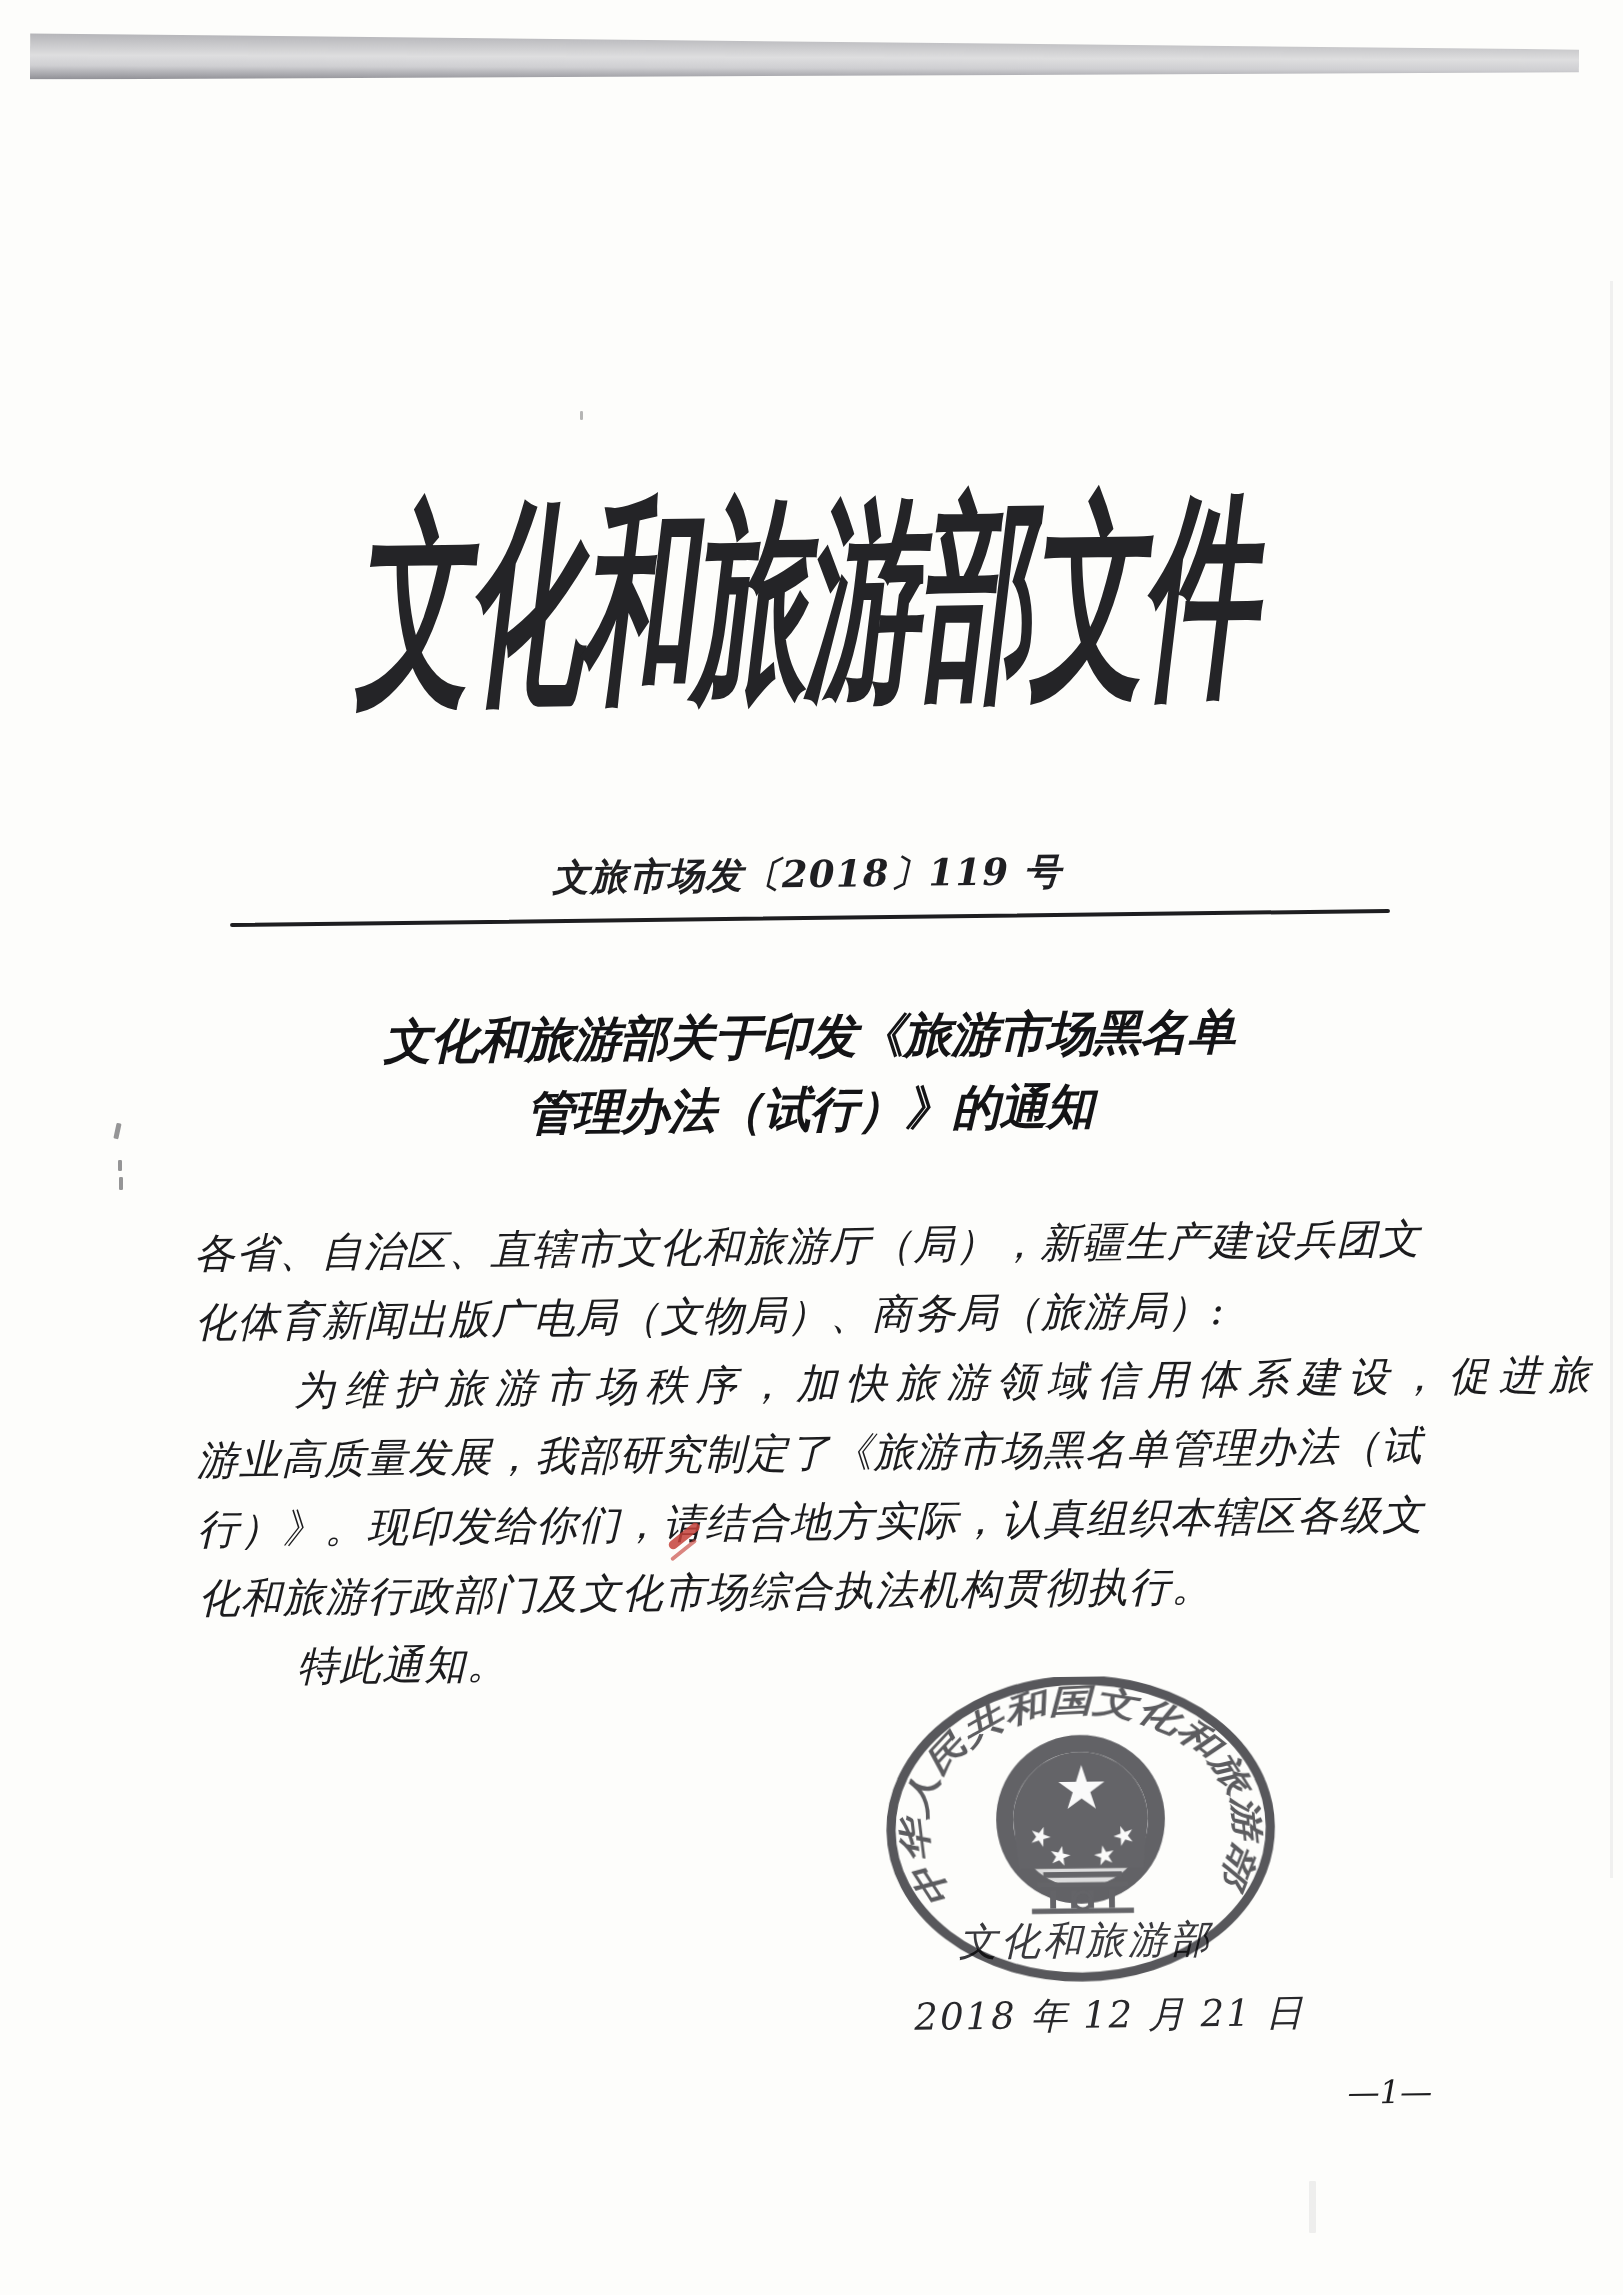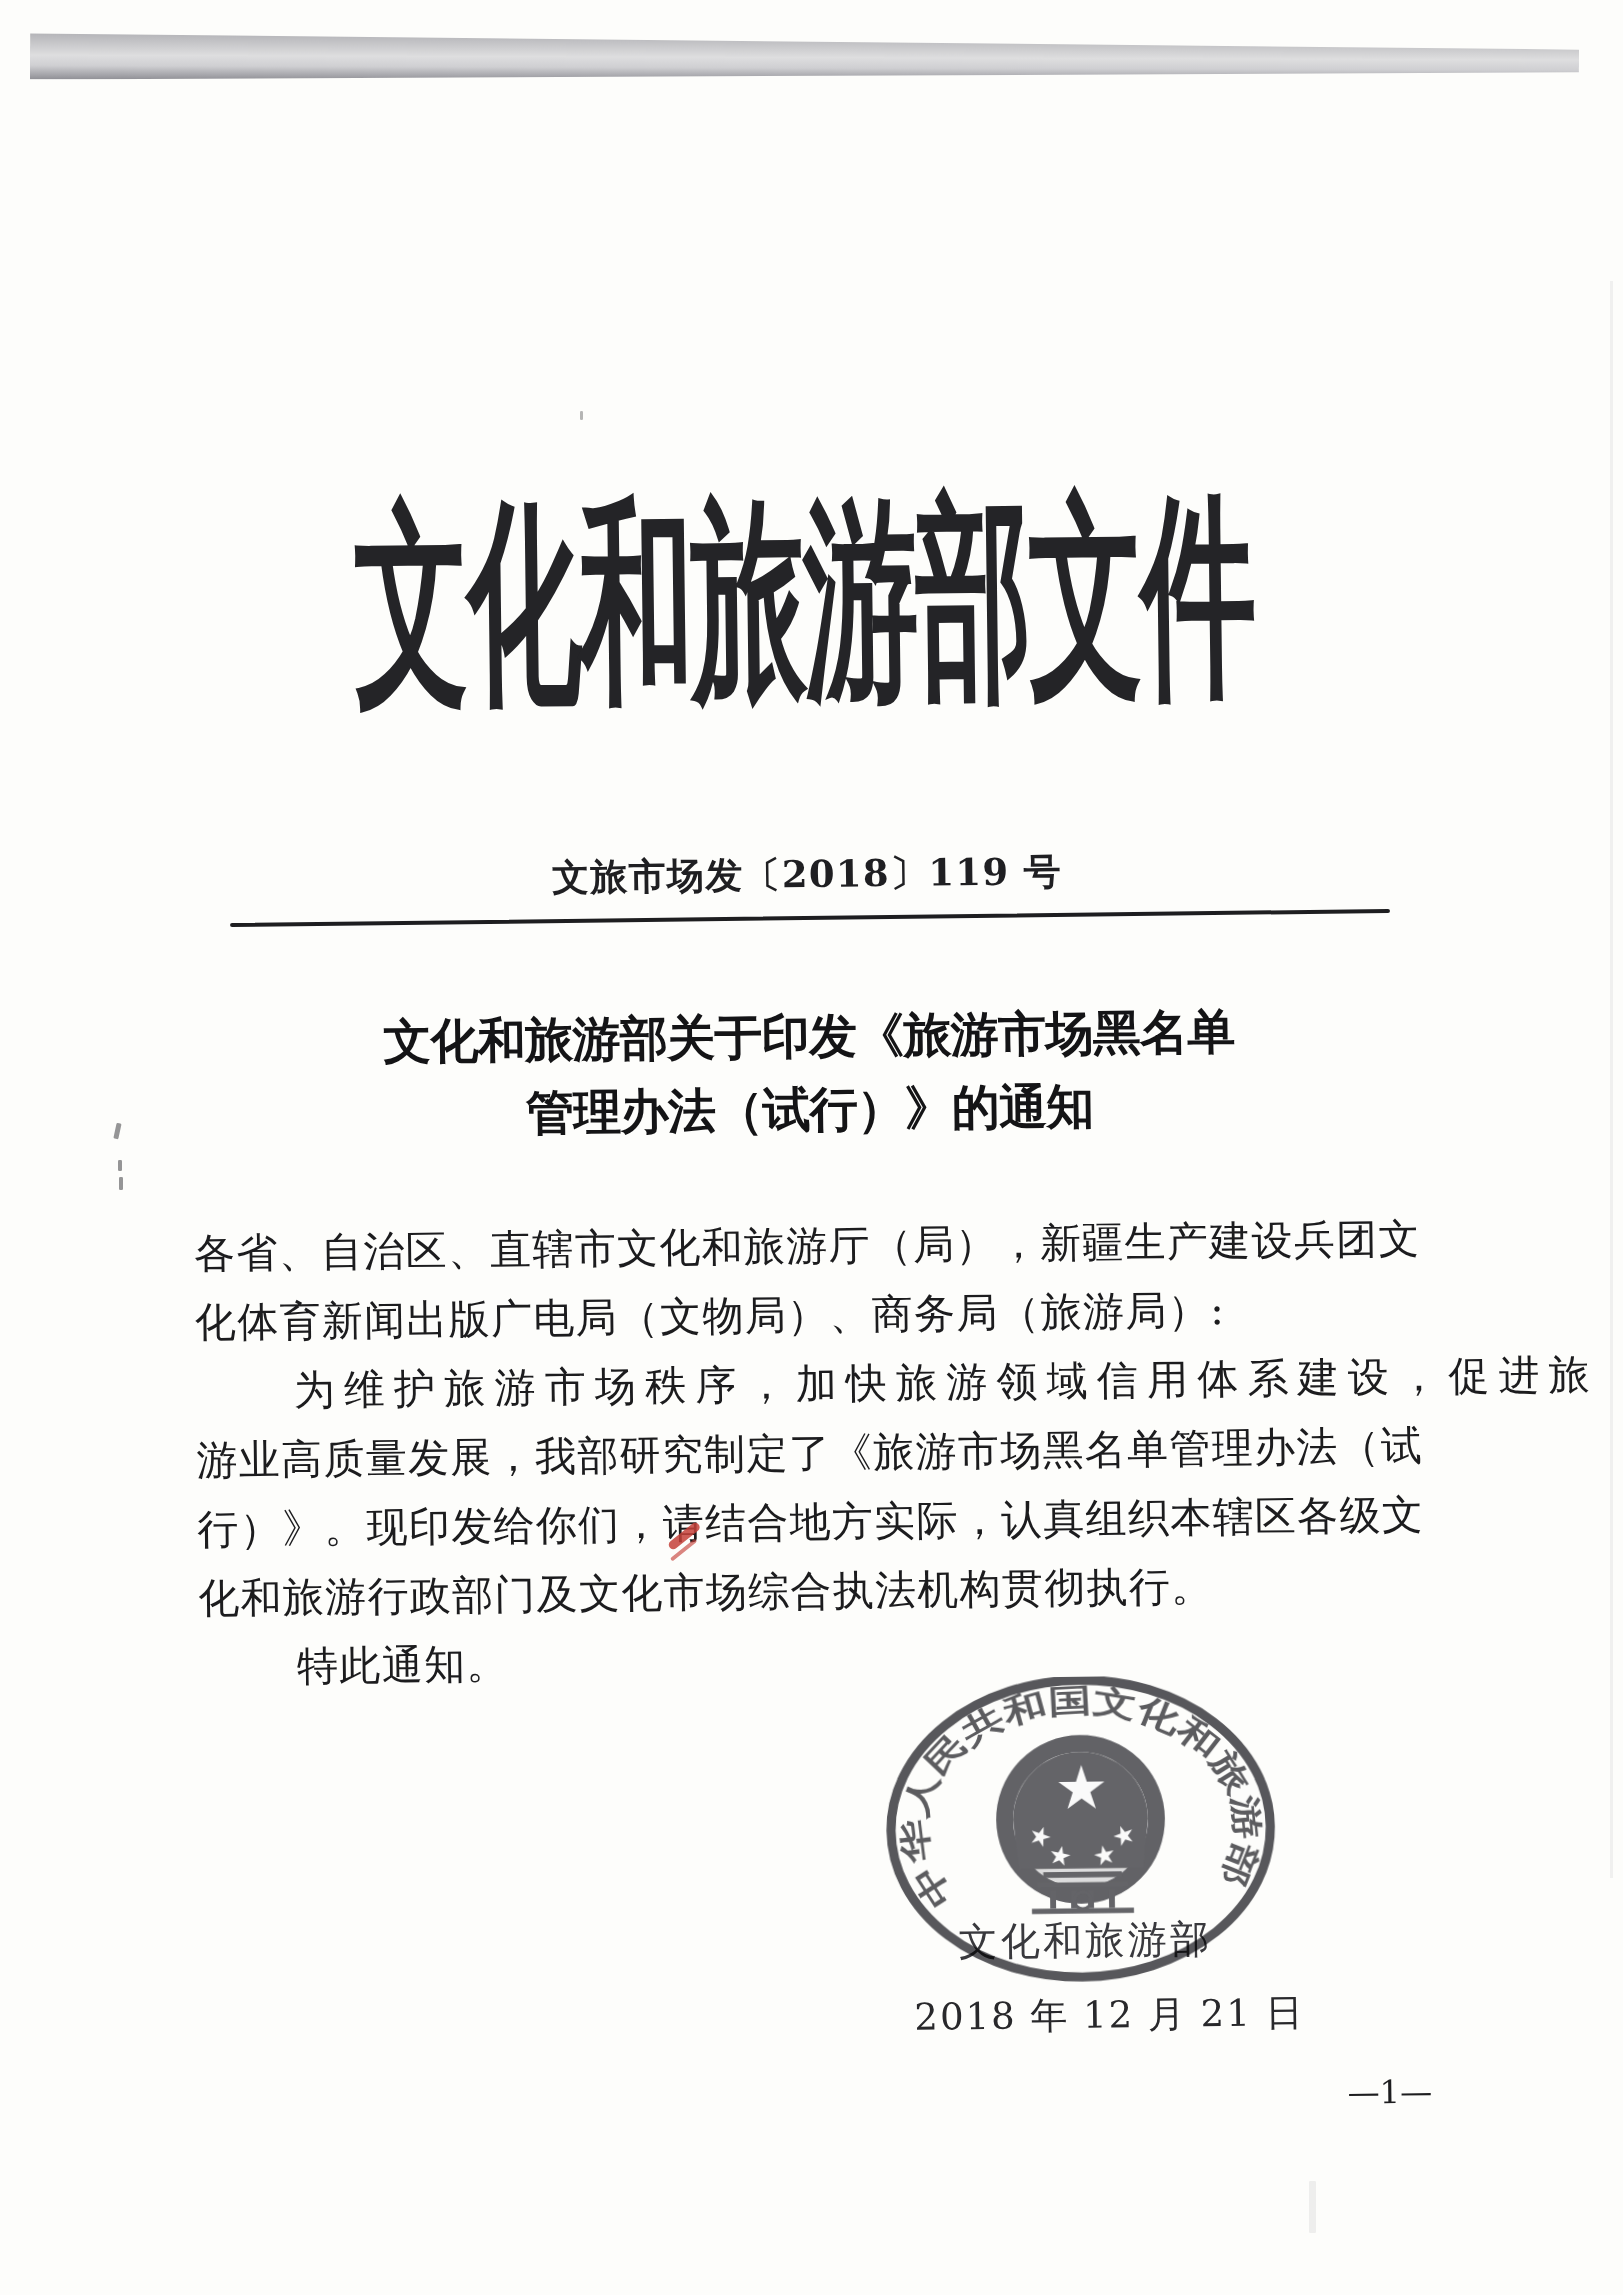--- a/index.html
+++ b/index.html
@@ -3,20 +3,21 @@
 <meta charset="utf-8">
 <style>
   html,body{margin:0;padding:0;background:#e8e8e8;}
   .page{
     position:relative;
     width:1623px;height:2295px;
     background:#fdfdfb;
     overflow:hidden;
     font-family:"DejaVu Serif","Liberation Serif",serif;
     color:#222;
+    font-style:italic;
   }
   
   .scan-bar{
     position:absolute;left:30px;top:35px;width:1549px;height:47px;
     background:linear-gradient(to bottom,#b3b3b7 0%,#dededf 48%,#cfcfd2 70%,#8e8e94 100%);
     clip-path:polygon(0 2%,100% 26%,100% 74%,0 100%);
     filter:blur(0.7px);
     transform:rotate(0.18deg);
   }
   .content{position:absolute;inset:0;transform:rotate(-0.7deg);transform-origin:812px 1244px;}

